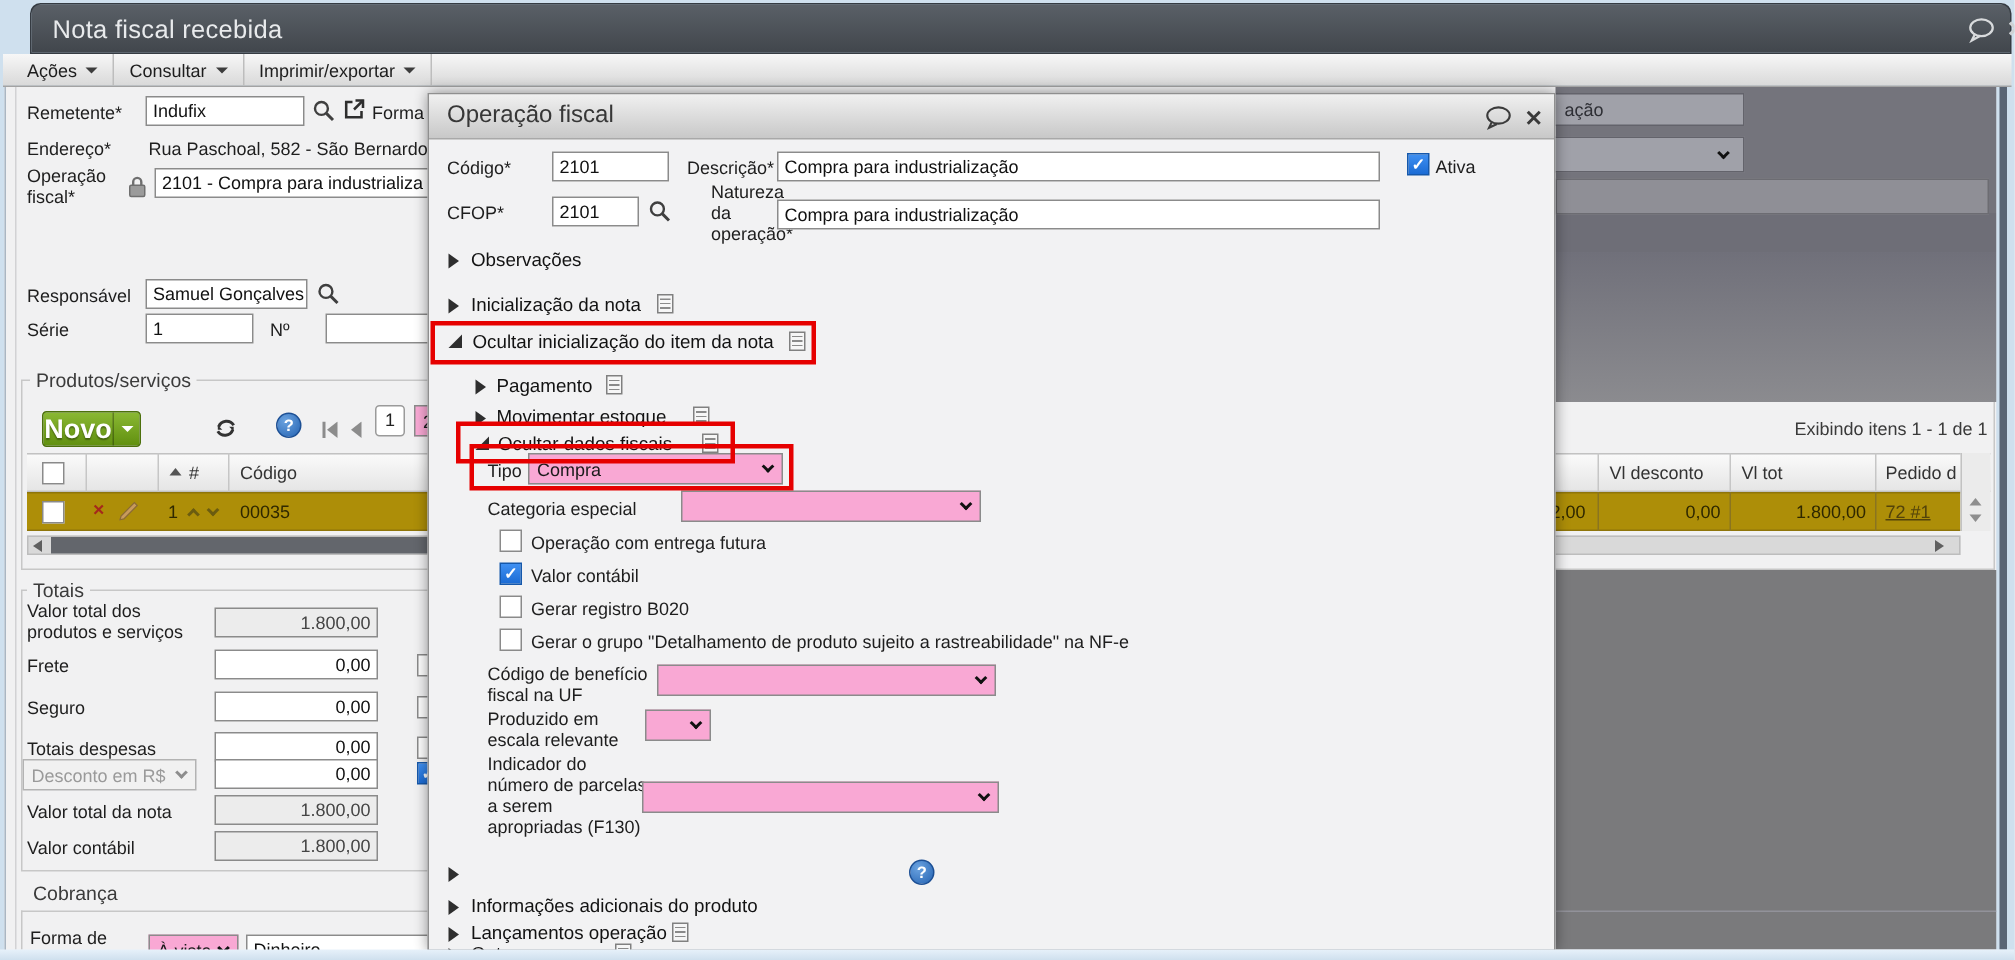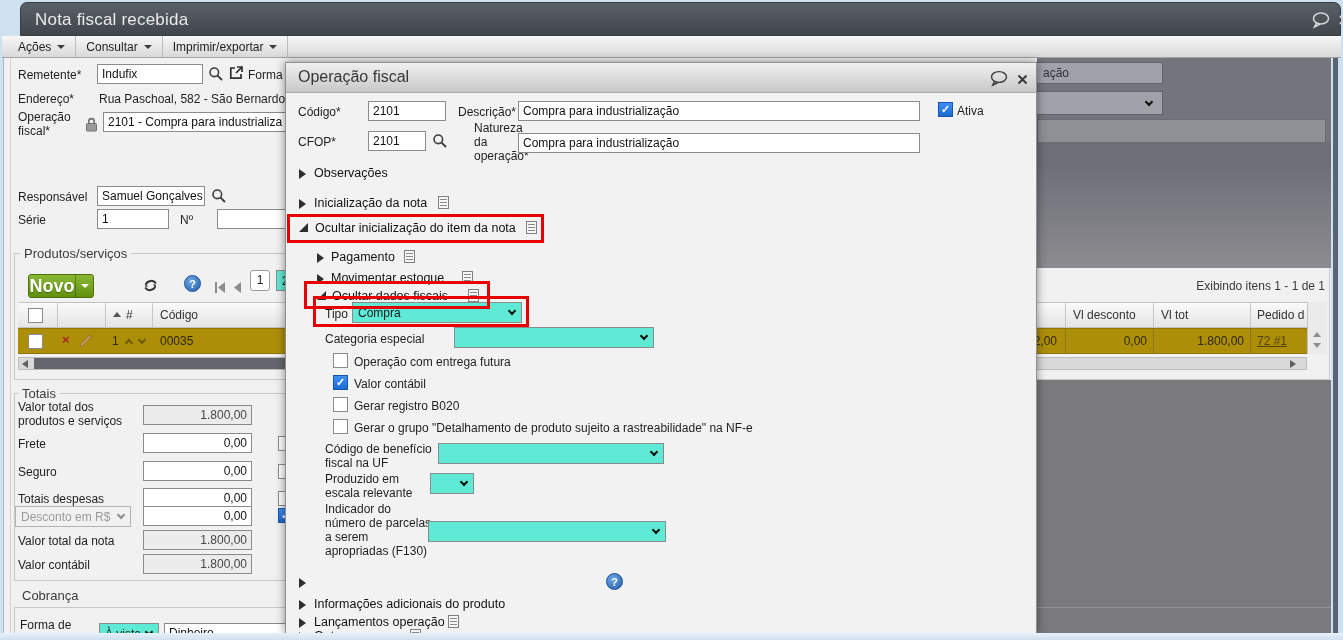--- a/index.html
+++ b/index.html
@@ -17,21 +17,21 @@
 .content-bg{position:absolute;left:3px;right:12px;top:58px;bottom:6px;background:#f1f1f2;border-left:1px solid #aab6c2}
 .innerline{position:absolute;left:10px;top:58px;bottom:7px;width:1px;background:#d2d2d4}
 .right-strip{position:absolute;left:1331px;top:58px;width:12px;bottom:6px;background:#cfe0ee;z-index:40}
 .right-dark{position:absolute;left:1333px;top:58px;width:5px;bottom:7px;background:#5a6574;z-index:41}
 .bottom-strip{position:absolute;left:0;right:0;bottom:0;height:7px;background:linear-gradient(#e7f1fa,#cfe0ee);z-index:90}
 
 .lbl{position:absolute;font-size:12px;color:#1e1e1e;line-height:14px}
 .inp{position:absolute;background:#fff;border:1px solid #8b8b8b;height:20px;font-size:12px;color:#111;
      padding:2px 4px 0;overflow:hidden;white-space:nowrap}
 .ro{background:#ececec;color:#454545;text-align:right}
-.sel{position:absolute;background:#5eead4;border:1px solid #8b8b8b;height:21px;font-size:12px;color:#1a1a1a;
+.sel{position:absolute;background:#f9a8d4;border:1px solid #8b8b8b;height:21px;font-size:12px;color:#1a1a1a;
      padding:3px 18px 0 5px;overflow:hidden;white-space:nowrap}
 .sel .chev{position:absolute;right:6px;top:5px}
 .chev{display:inline-block;width:6px;height:6px;border-right:2px solid #111;border-bottom:2px solid #111;
       transform:rotate(45deg)}
 .chev.gray{border-color:#8d8d8d}
 .sel.dis{background:#f1f1f1;border-color:#b3b3b3;color:#9a9a9a}
 .cb{position:absolute;width:15px;height:15px;background:#fff;border:1px solid #8a8a8a}
 .cb.on{background:linear-gradient(#3f90f2,#1b6bd4);border-color:#1558ab}
 .cb.on::after{content:"✓";color:#fff;font-size:11px;font-weight:bold;position:absolute;left:2px;top:0px}
 .fs{position:absolute;border:1px solid #c7c7c7}

